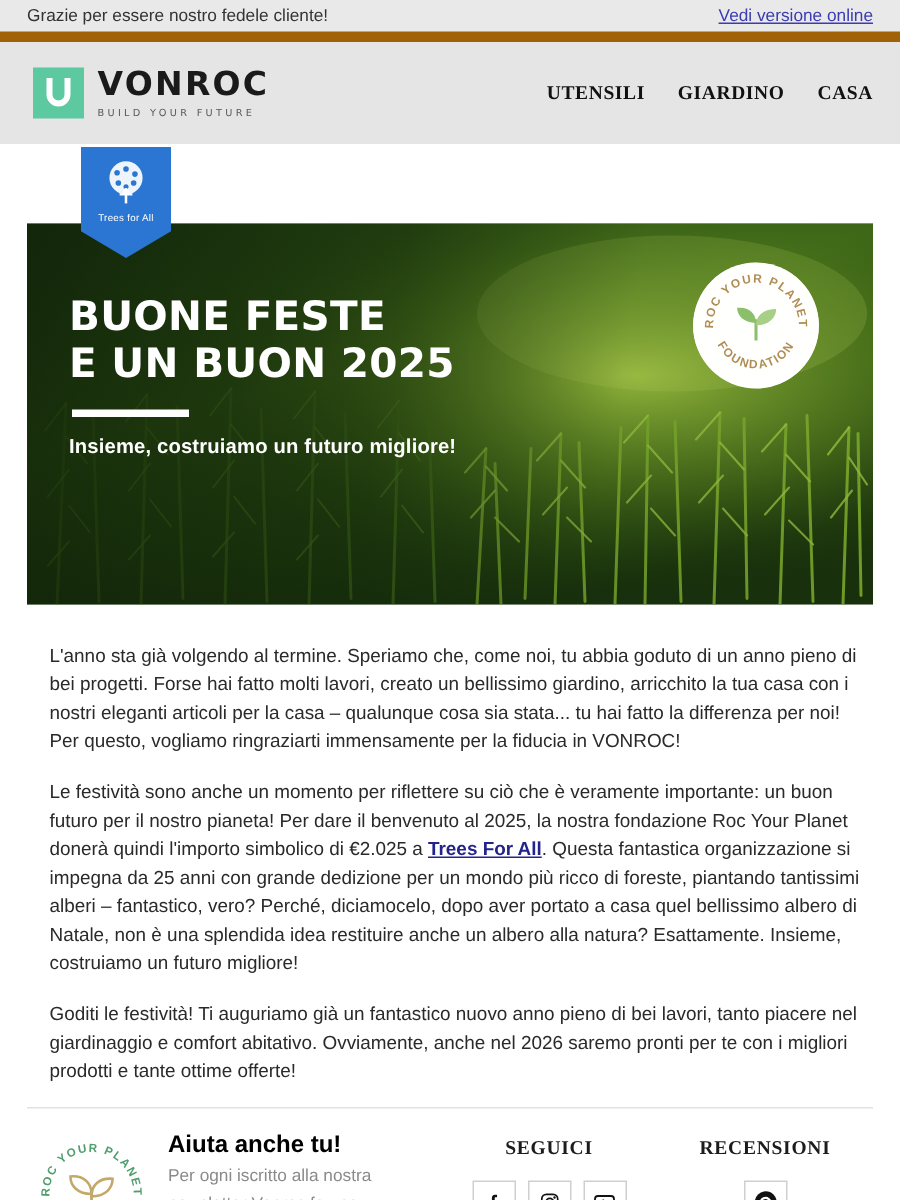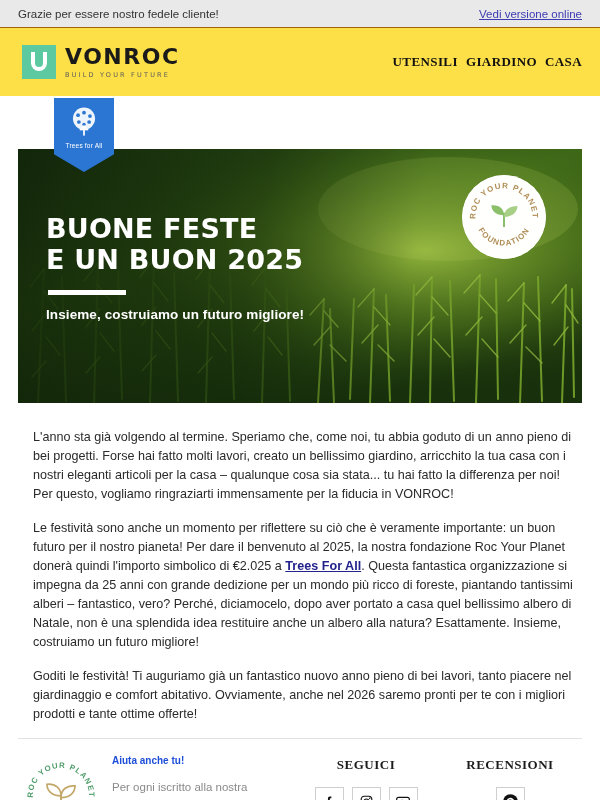--- a/index.html
+++ b/index.html
@@ -12,37 +12,37 @@
   }
 
   
   .preheader {
     height: 28px;
     background: #e9e9e9;
     display: flex;
     align-items: center;
     justify-content: space-between;
     padding: 0 18px;
-    border-bottom: 1px solid #a16207;
+    border-bottom: 7px solid #a16207;
   }
   .preheader-text {
     font-size: 11.5px;
     color: #333333;
   }
   .preheader-link {
     font-size: 11.5px;
     color: #3b3bb3;
     text-decoration: underline;
     cursor: pointer;
   }
 
   
   .header {
     height: 68px;
-    background: #fde047;
+    background: #e5e5e5;
     display: flex;
     align-items: center;
     justify-content: space-between;
     padding: 0 18px 0 22px;
   }
   .logo-block {
     display: flex;
     align-items: center;
     gap: 9px;
   }
@@ -71,21 +71,21 @@
   .logo-tagline {
     font-size: 6.5px;
     letter-spacing: 2.2px;
     color: #5a5a5a;
     margin-top: 3px;
     font-family: "DejaVu Sans", sans-serif;
   }
   .nav {
     display: flex;
     align-items: flex-end;
-    gap: 8px;
+    gap: 22px;
   }
   .nav-item {
     font-size: 13px;
     font-weight: bold;
     letter-spacing: 0.4px;
     color: #111111;
     cursor: pointer;
     font-family: "Liberation Serif", serif;
   }
 
@@ -128,21 +128,21 @@
   .hero-bg { position: absolute; inset: 0; }
   .hero-shade {
     position: absolute; inset: 0;
     background:
       linear-gradient(100deg, rgba(8,22,6,.74) 0%, rgba(12,30,8,.52) 42%,
                       rgba(20,45,12,.12) 68%, rgba(20,45,12,0) 100%);
   }
   .hero-content {
     position: absolute;
     left: 28px;
-    top: 64px;
+    top: 47px;
     z-index: 3;
   }
   .hero-title {
     font-size: 27px;
     font-weight: bold;
     color: #ffffff;
     line-height: 1.16;
     letter-spacing: 0.2px;
     white-space: pre-line;
     font-family: "DejaVu Sans", sans-serif;
@@ -205,24 +205,24 @@
     display: flex;
     justify-content: center;
     padding-top: 2px;
   }
   .foot-help {
     width: 190px;
     flex: none;
     padding-left: 8px;
   }
   .foot-help-title {
-    font-size: 10px;
-    font-weight: bold;
-    color: #1d4ed8;
-    margin-bottom: 12px;
+    font-size: 16px;
+    font-weight: bold;
+    color: #000000;
+    margin-bottom: 2px;
   }
   .foot-help-text {
     font-size: 11.5px;
     line-height: 1.62;
     color: #8a8a8a;
   }
   .foot-col {
     flex: 1;
     text-align: center;
     padding-top: 2px;

